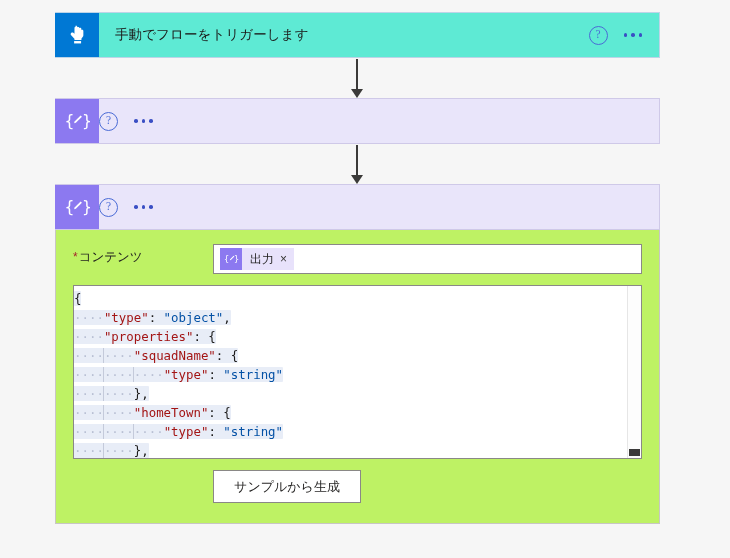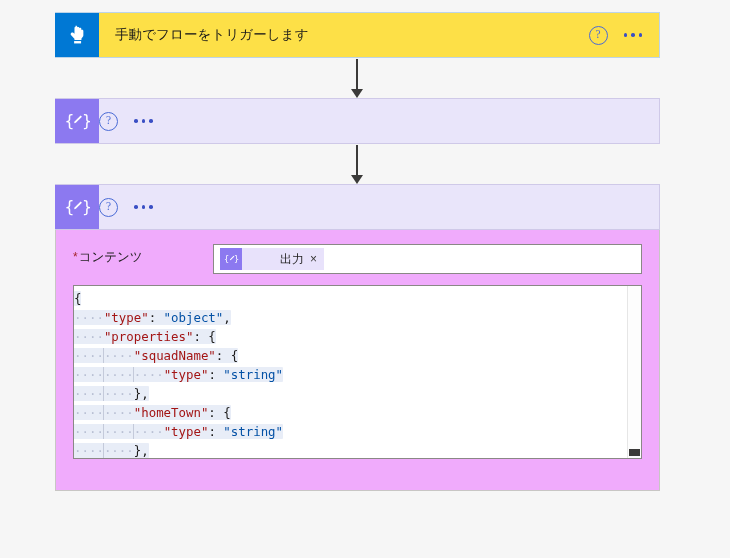--- a/index.html
+++ b/index.html
@@ -27,21 +27,21 @@
     box-sizing: border-box;
   }
   .card-header {
     display: flex;
     align-items: center;
     height: 46px;
     box-sizing: border-box;
     border: 1px solid #c8c6c4;
   }
   .card-header.blue {
-    background: #fde047;
+    background: #5eead4;
     border-color: #bdd4e8;
     justify-content: space-between;
   }
   .card-header.purple {
     background: #e9e5fa;
     border-color: #cfc9e8;
   }
   .hdr-icon {
     width: 44px;
     height: 44px;
@@ -111,21 +111,21 @@
     width: 0;
     height: 0;
     border-left: 6.5px solid transparent;
     border-right: 6.5px solid transparent;
     border-top: 9px solid #3b3a39;
     margin-top: -1px;
   }
 
   
   .card-body {
-    background: #f0abfc;
+    background: #bef264;
     border: 1px solid #c8c6c4;
     border-top: none;
     box-sizing: border-box;
     padding: 14px 17px 20px 17px;
   }
   .field-row {
     display: flex;
     align-items: flex-start;
     margin-bottom: 11px;
   }
@@ -168,21 +168,20 @@
     height: 22px;
     background: #8c79f0;
     display: flex;
     align-items: center;
     justify-content: center;
     flex: 0 0 22px;
   }
   .token .tok-text {
     padding: 0 6px 0 8px;
     white-space: nowrap;
-    margin-left: 30px;
   }
   .token .tok-x {
     padding-right: 7px;
     font-size: 12px;
     color: #3b3a39;
     cursor: pointer;
   }
 
   
   .code-box {
@@ -371,17 +370,20 @@
               <div class="code-line"><span class="hl"><span class="ws">·</span><span class="ws">·</span><span class="ws">·</span><span class="ws">·</span><span class="ws guide">·</span><span class="ws">·</span><span class="ws">·</span><span class="ws">·</span><span class="k-key">"homeTown"</span><span class="k-pun">:</span><span class="k-pun"> </span><span class="k-pun">{</span></span></div>
               <div class="code-line"><span class="hl"><span class="ws">·</span><span class="ws">·</span><span class="ws">·</span><span class="ws">·</span><span class="ws guide">·</span><span class="ws">·</span><span class="ws">·</span><span class="ws">·</span><span class="ws guide">·</span><span class="ws">·</span><span class="ws">·</span><span class="ws">·</span><span class="k-key">"type"</span><span class="k-pun">:</span><span class="k-pun"> </span><span class="k-str">"string"</span></span></div>
               <div class="code-line"><span class="hl"><span class="ws">·</span><span class="ws">·</span><span class="ws">·</span><span class="ws">·</span><span class="ws guide">·</span><span class="ws">·</span><span class="ws">·</span><span class="ws">·</span><span class="k-pun">}</span><span class="k-pun">,</span></span></div>
             </div>
           <div class="vscroll">
             <div class="vthumb"></div>
           </div>
         </div>
       </div>
 
+      <div class="btn-row">
+        <button class="sample-btn">サンプルから生成</button>
+      </div>
 
     </div>
   </div>
 
 </div>
 
 </body></html>

